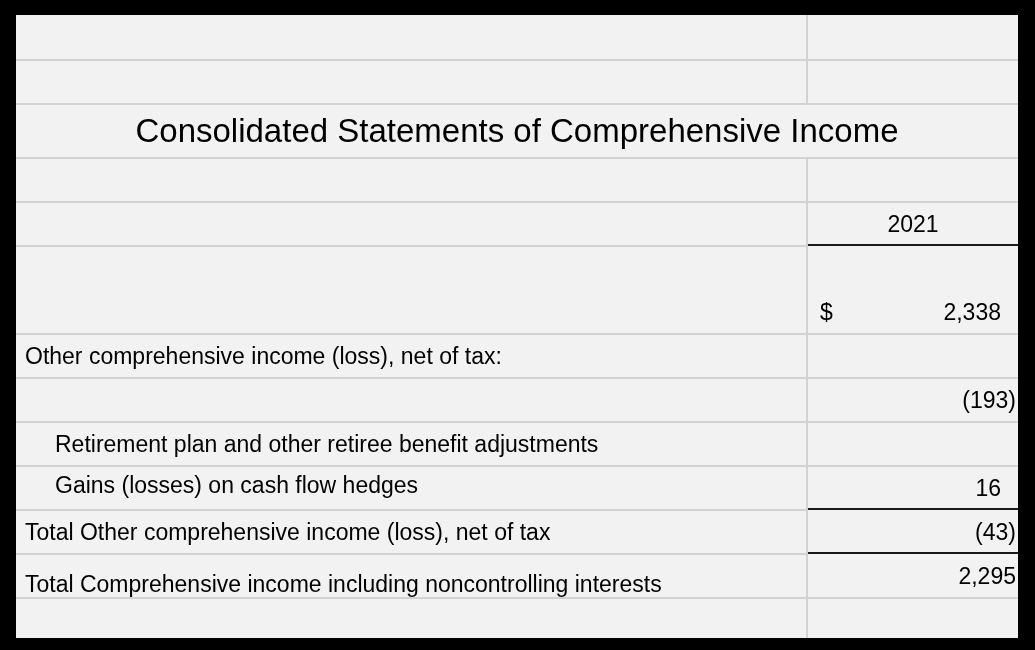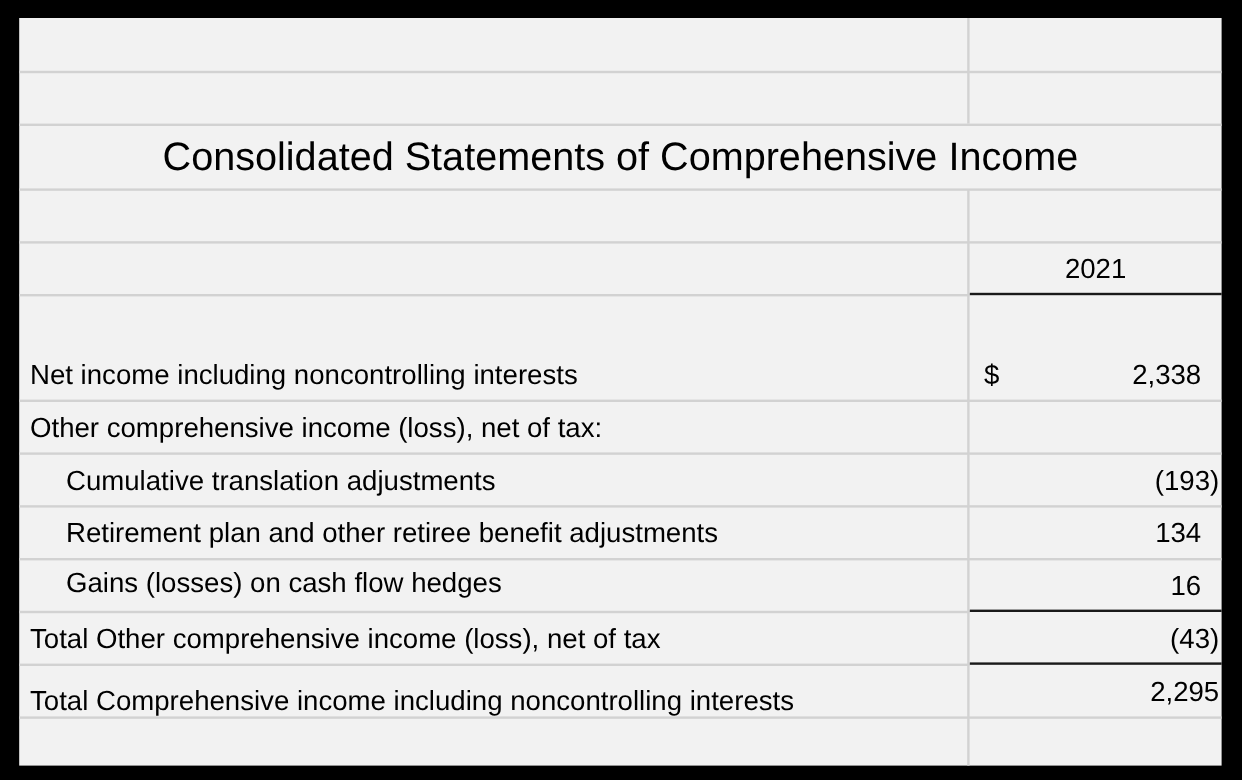--- a/index.html
+++ b/index.html
@@ -34,31 +34,28 @@
   <div class="hline dark" style="left:792px;top:537px;width:210px"></div>
   <div class="hline" style="left:0;top:582px;width:1002px"></div>
 
   <div class="vline" style="left:790px;top:0;height:88px"></div>
   <div class="vline" style="left:790px;top:143px;height:480px"></div>
 
   <div class="cell title" style="left:0;top:90px;width:1002px;height:51px">Consolidated Statements of Comprehensive Income</div>
 
   <div class="cell center" style="left:792px;top:188px;width:210px;height:42px">2021</div>
 
-  <div class="cell" style="left:9px;top:276px;height:42px">Net income including noncontrolling interests</div>
   <div class="cell" style="left:804px;top:276px;height:42px">$</div>
   <div class="cell num" style="left:792px;top:276px;width:193px;height:42px">2,338</div>
 
   <div class="cell" style="left:9px;top:320px;height:42px">Other comprehensive income (loss), net of tax:</div>
 
-  <div class="cell" style="left:39px;top:364px;height:42px">Cumulative translation adjustments</div>
   <div class="cell num" style="left:792px;top:364px;width:208px;height:42px">(193)</div>
 
   <div class="cell" style="left:39px;top:408px;height:42px">Retirement plan and other retiree benefit adjustments</div>
-  <div class="cell num" style="left:792px;top:408px;width:193px;height:42px">134</div>
 
   <div class="cell" style="left:39px;top:452px;height:37px">Gains (losses) on cash flow hedges</div>
   <div class="cell num" style="left:792px;top:452px;width:193px;height:42px">16</div>
 
   <div class="cell" style="left:9px;top:496px;height:42px">Total Other comprehensive income (loss), net of tax</div>
   <div class="cell num" style="left:792px;top:496px;width:208px;height:42px">(43)</div>
 
   <div class="cell" style="left:9px;top:540px;height:58px">Total Comprehensive income including noncontrolling interests</div>
   <div class="cell num" style="left:792px;top:540px;width:208px;height:42px">2,295</div>
 </div>

